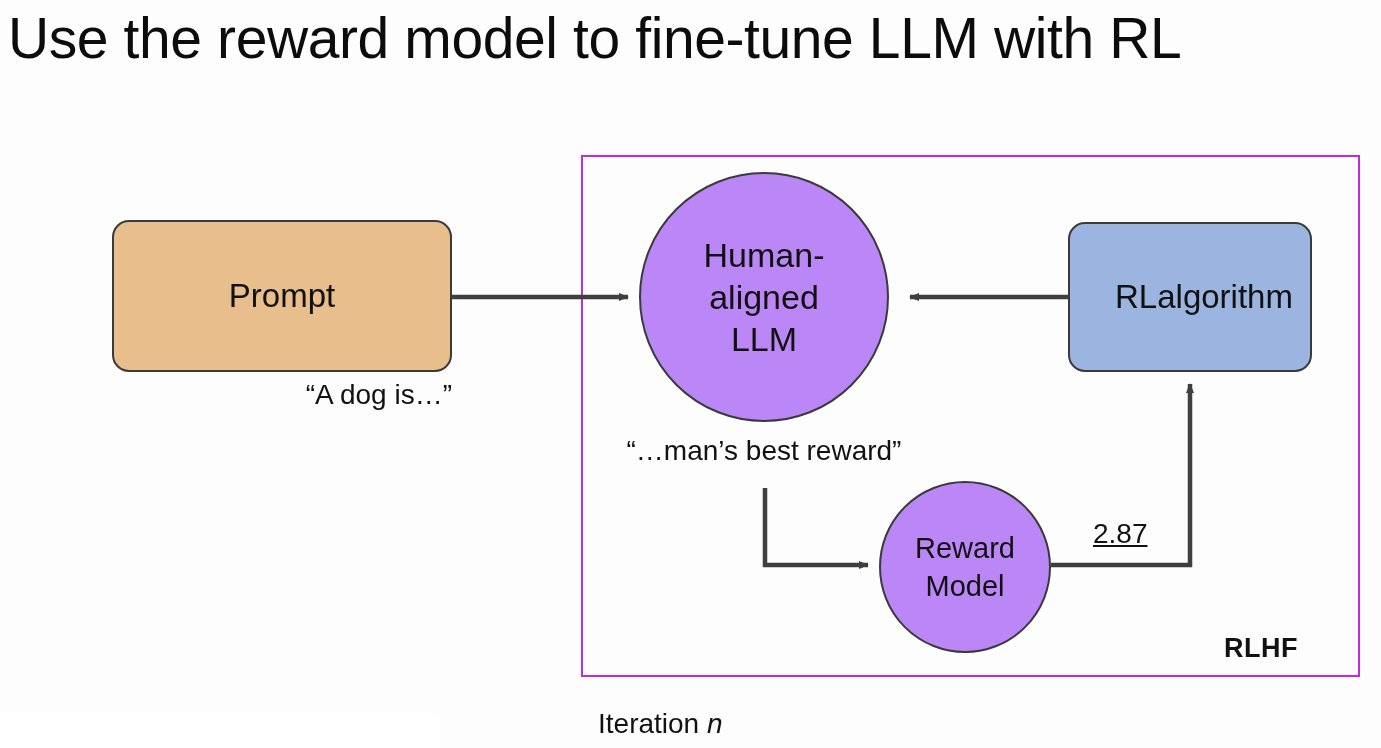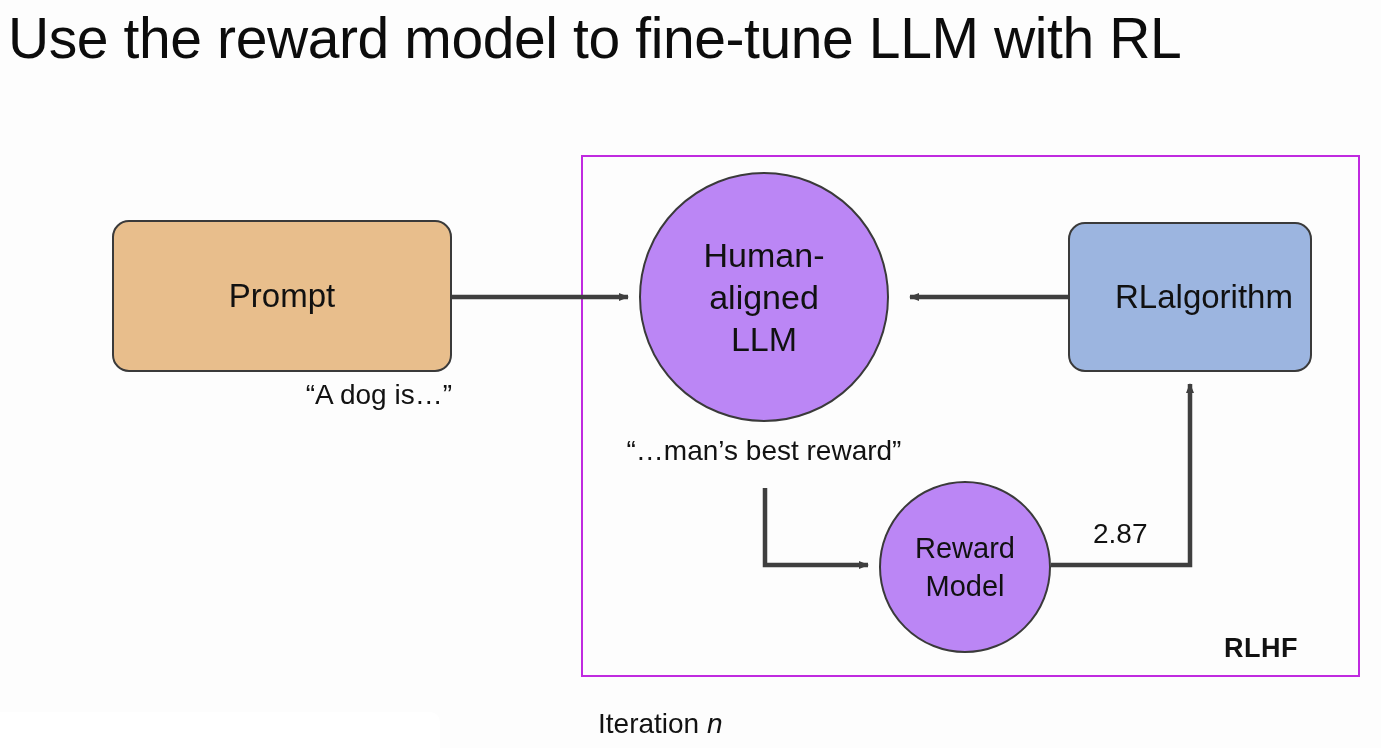--- a/index.html
+++ b/index.html
@@ -149,20 +149,21 @@
     top: 434px;
     width: 320px;
     text-align: center;
   }
   .reward-value {
     position: absolute;
     left: 1093px;
     top: 518px;
     font-size: 28px;
     color: #121212;
+    text-decoration: underline;
   }
   .iteration-caption {
     position: absolute;
     left: 598px;
     top: 708px;
     font-size: 28px;
     color: #121212;
     white-space: nowrap;
   }
   .iteration-caption em {

